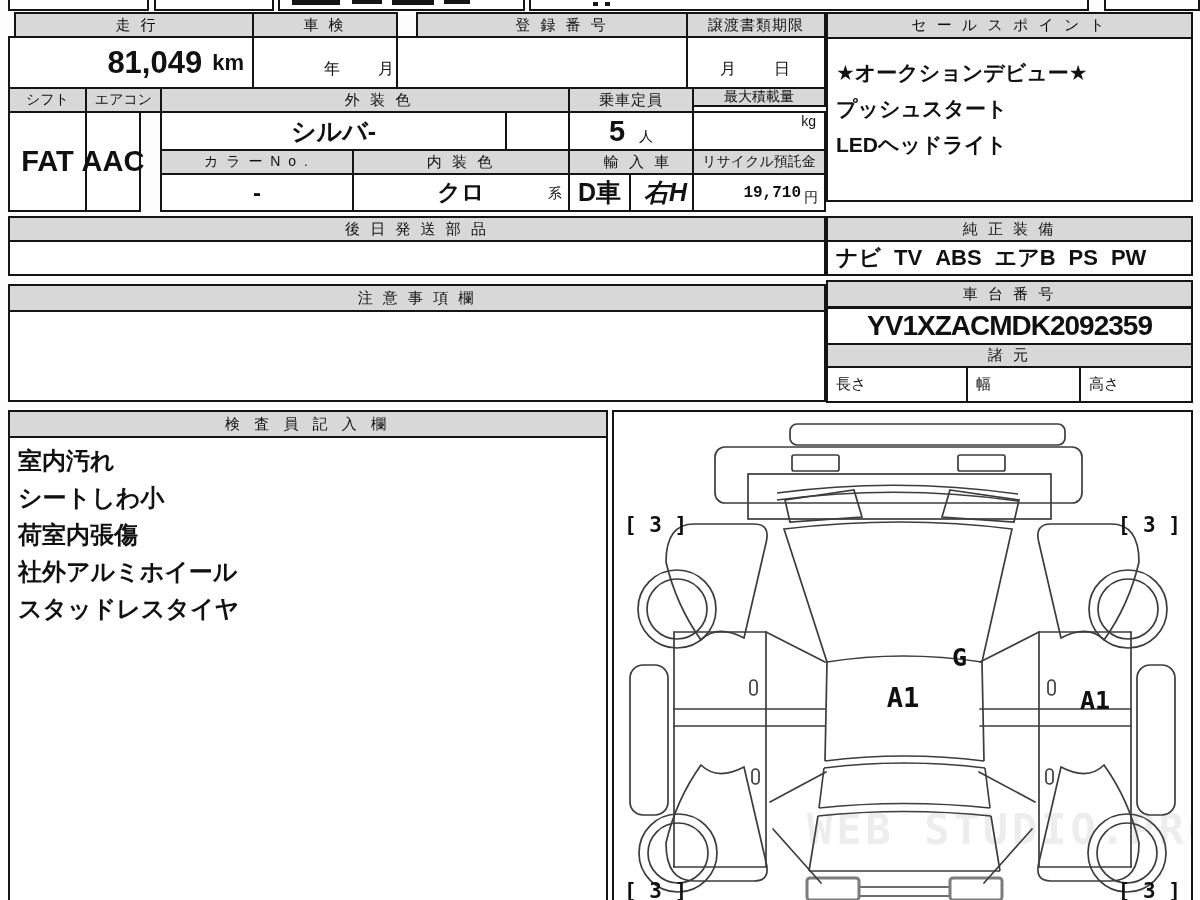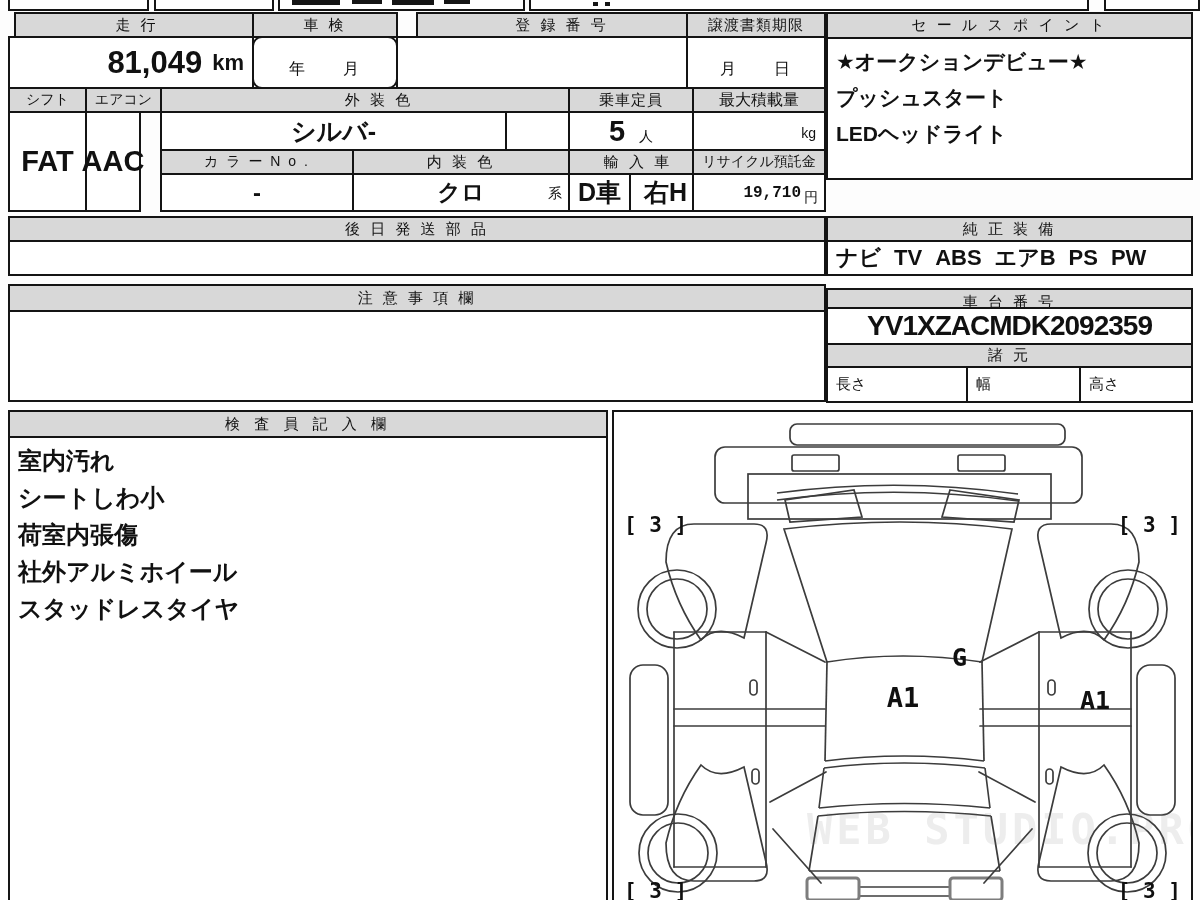--- a/index.html
+++ b/index.html
@@ -41,87 +41,87 @@
 
   <div class="hdr" style="left:8px;top:12px;width:246px;height:26px;margin-left:6px;">走 行</div>
   <div class="hdr" style="left:252px;top:12px;width:146px;height:26px;">車 検</div>
   <div class="hdr" style="left:416px;top:12px;width:292px;height:26px;">登 録 番 号</div>
   <div class="hdr" style="left:686px;top:12px;width:140px;height:26px;letter-spacing:1px;">譲渡書類期限</div>
 
   <div class="cell val" style="left:8px;top:36px;width:246px;height:53px;justify-content:flex-end;padding-right:8px;">
     <span class="bigkm">81,049</span>
     <span class="unit-km">km</span>
   </div>
-  <div class="cell" style="left:252px;top:36px;width:146px;height:53px;display:flex;align-items:flex-end;justify-content:center;padding-bottom:7px;border-radius:10px;">
+  <div class="cell" style="left:252px;top:36px;width:146px;height:53px;display:flex;align-items:flex-end;justify-content:flex-end;padding-bottom:7px;">
     <span class="smalltxt">年　　月</span>
   </div>
   <div class="cell" style="left:396px;top:36px;width:292px;height:53px;"></div>
   <div class="cell" style="left:686px;top:36px;width:140px;height:53px;display:flex;align-items:flex-end;justify-content:center;padding-bottom:7px;">
     <span class="smalltxt">月　　日</span>
   </div>
 
   <div class="hdr" style="left:8px;top:87px;width:79px;height:26px;letter-spacing:0;font-size:14px;">シフト</div>
   <div class="hdr" style="left:85px;top:87px;width:77px;height:26px;letter-spacing:0;font-size:14px;">エアコン</div>
   <div class="hdr" style="left:160px;top:87px;width:410px;height:26px;padding-left:28px;">外 装 色</div>
   <div class="hdr" style="left:568px;top:87px;width:126px;height:26px;letter-spacing:1px;">乗車定員</div>
-  <div class="hdr" style="left:692px;top:87px;width:134px;height:26px;letter-spacing:0;font-size:16px;">最大積載量</div>
+  <div class="hdr" style="left:692px;top:87px;width:134px;height:20px;letter-spacing:0;font-size:14px;">最大積載量</div>
 
   <div class="cell val" style="left:8px;top:111px;width:79px;height:101px;font-size:29px;">FAT</div>
   <div class="cell val" style="left:85px;top:111px;width:56px;height:101px;font-size:29px;">AAC</div>
   <div class="cell val" style="left:160px;top:111px;width:347px;height:40px;font-size:25px;">シルバ-</div>
   <div class="cell" style="left:505px;top:111px;width:65px;height:40px;"></div>
   <div class="cell val" style="left:568px;top:111px;width:126px;height:40px;">
     <span style="font-size:29px;">5</span>
     <span class="suffix" style="margin-left:14px;margin-top:12px;">人</span>
   </div>
-  <div class="cell" style="left:692px;top:111px;width:134px;height:40px;display:flex;align-items:flex-end;justify-content:flex-end;padding:0 8px 8px 0;">
+  <div class="cell" style="left:692px;top:111px;width:134px;height:40px;display:flex;align-items:flex-end;justify-content:flex-end;padding:0 8px 20px 0;">
     <span class="suffix">kg</span>
   </div>
 
   <div class="hdr" style="left:160px;top:149px;width:194px;height:26px;letter-spacing:2px;font-size:14px;">カ ラ ー N o .</div>
   <div class="hdr" style="left:352px;top:149px;width:218px;height:26px;">内 装 色</div>
   <div class="hdr" style="left:568px;top:149px;width:140px;height:26px;">輸 入 車</div>
   <div class="hdr" style="left:692px;top:149px;width:134px;height:26px;letter-spacing:0;font-size:14px;">リサイクル預託金</div>
 
   <div class="cell val" style="left:160px;top:173px;width:194px;height:39px;font-size:24px;">-</div>
   <div class="cell val" style="left:352px;top:173px;width:218px;height:39px;font-size:23px;">
     <span>クロ</span>
     <span class="suffix" style="position:absolute;right:6px;bottom:7px;">系</span>
   </div>
   <div class="cell val" style="left:568px;top:173px;width:63px;height:39px;font-size:25px;">D車</div>
-  <div class="cell val" style="left:629px;top:173px;width:73px;height:39px;font-size:25px;">右H</div>
+  <div class="cell val" style="left:629px;top:173px;width:73px;height:39px;font-size:25px;font-style:italic;">右H</div>
   <div class="cell val" style="left:692px;top:173px;width:134px;height:39px;justify-content:flex-end;padding-right:6px;">
     <span style="font-size:16px;font-family:Liberation Mono, monospace;">19,710</span>
     <span class="suffix" style="margin:10px 0 0 3px;">円</span>
   </div>
 
   <div class="hdr" style="left:8px;top:216px;width:818px;height:26px;">後 日 発 送 部 品</div>
   <div class="cell" style="left:8px;top:240px;width:818px;height:36px;"></div>
 
   <div class="hdr" style="left:826px;top:12px;width:367px;height:27px;">セ ー ル ス ポ イ ン ト</div>
-  <div class="panel" style="left:826px;top:37px;width:367px;height:143px;padding:5px 8px;">
+  <div class="panel" style="left:826px;top:37px;width:367px;height:165px;padding:16px 8px;">
     <div class="sp-line">★オークションデビュー★</div>
     <div class="sp-line">プッシュスタート</div>
     <div class="sp-line">LEDヘッドライト</div>
   </div>
 
   <div class="hdr" style="left:826px;top:216px;width:367px;height:26px;">純 正 装 備</div>
   <div class="panel" style="left:826px;top:240px;width:367px;height:36px;display:flex;align-items:center;padding-left:8px;font-weight:bold;font-size:22px;gap:13px;">
     <span>ナビ</span>
     <span>TV</span>
     <span>ABS</span>
     <span>エアB</span>
     <span>PS</span>
     <span>PW</span>
   </div>
 
   <div class="hdr" style="left:8px;top:284px;width:818px;height:28px;">注 意 事 項 欄</div>
   <div class="cell" style="left:8px;top:310px;width:818px;height:92px;"></div>
 
-  <div class="hdr" style="left:826px;top:288px;width:367px;height:28px;text-decoration:underline;">車 台 番 号</div>
+  <div class="hdr" style="left:826px;top:280px;width:367px;height:28px;">車 台 番 号</div>
   <div class="cell val" style="left:826px;top:307px;width:367px;height:38px;font-size:28px;letter-spacing:-1px;">YV1XZACMDK2092359</div>
   <div class="hdr" style="left:826px;top:343px;width:367px;height:25px;">諸 元</div>
   <div class="cell" style="left:826px;top:366px;width:142px;height:37px;display:flex;align-items:center;padding-left:8px;">
     <span class="dim-label">長さ</span>
   </div>
   <div class="cell" style="left:966px;top:366px;width:115px;height:37px;display:flex;align-items:center;padding-left:8px;">
     <span class="dim-label">幅</span>
   </div>
   <div class="cell" style="left:1079px;top:366px;width:114px;height:37px;display:flex;align-items:center;padding-left:8px;">
     <span class="dim-label">高さ</span>

